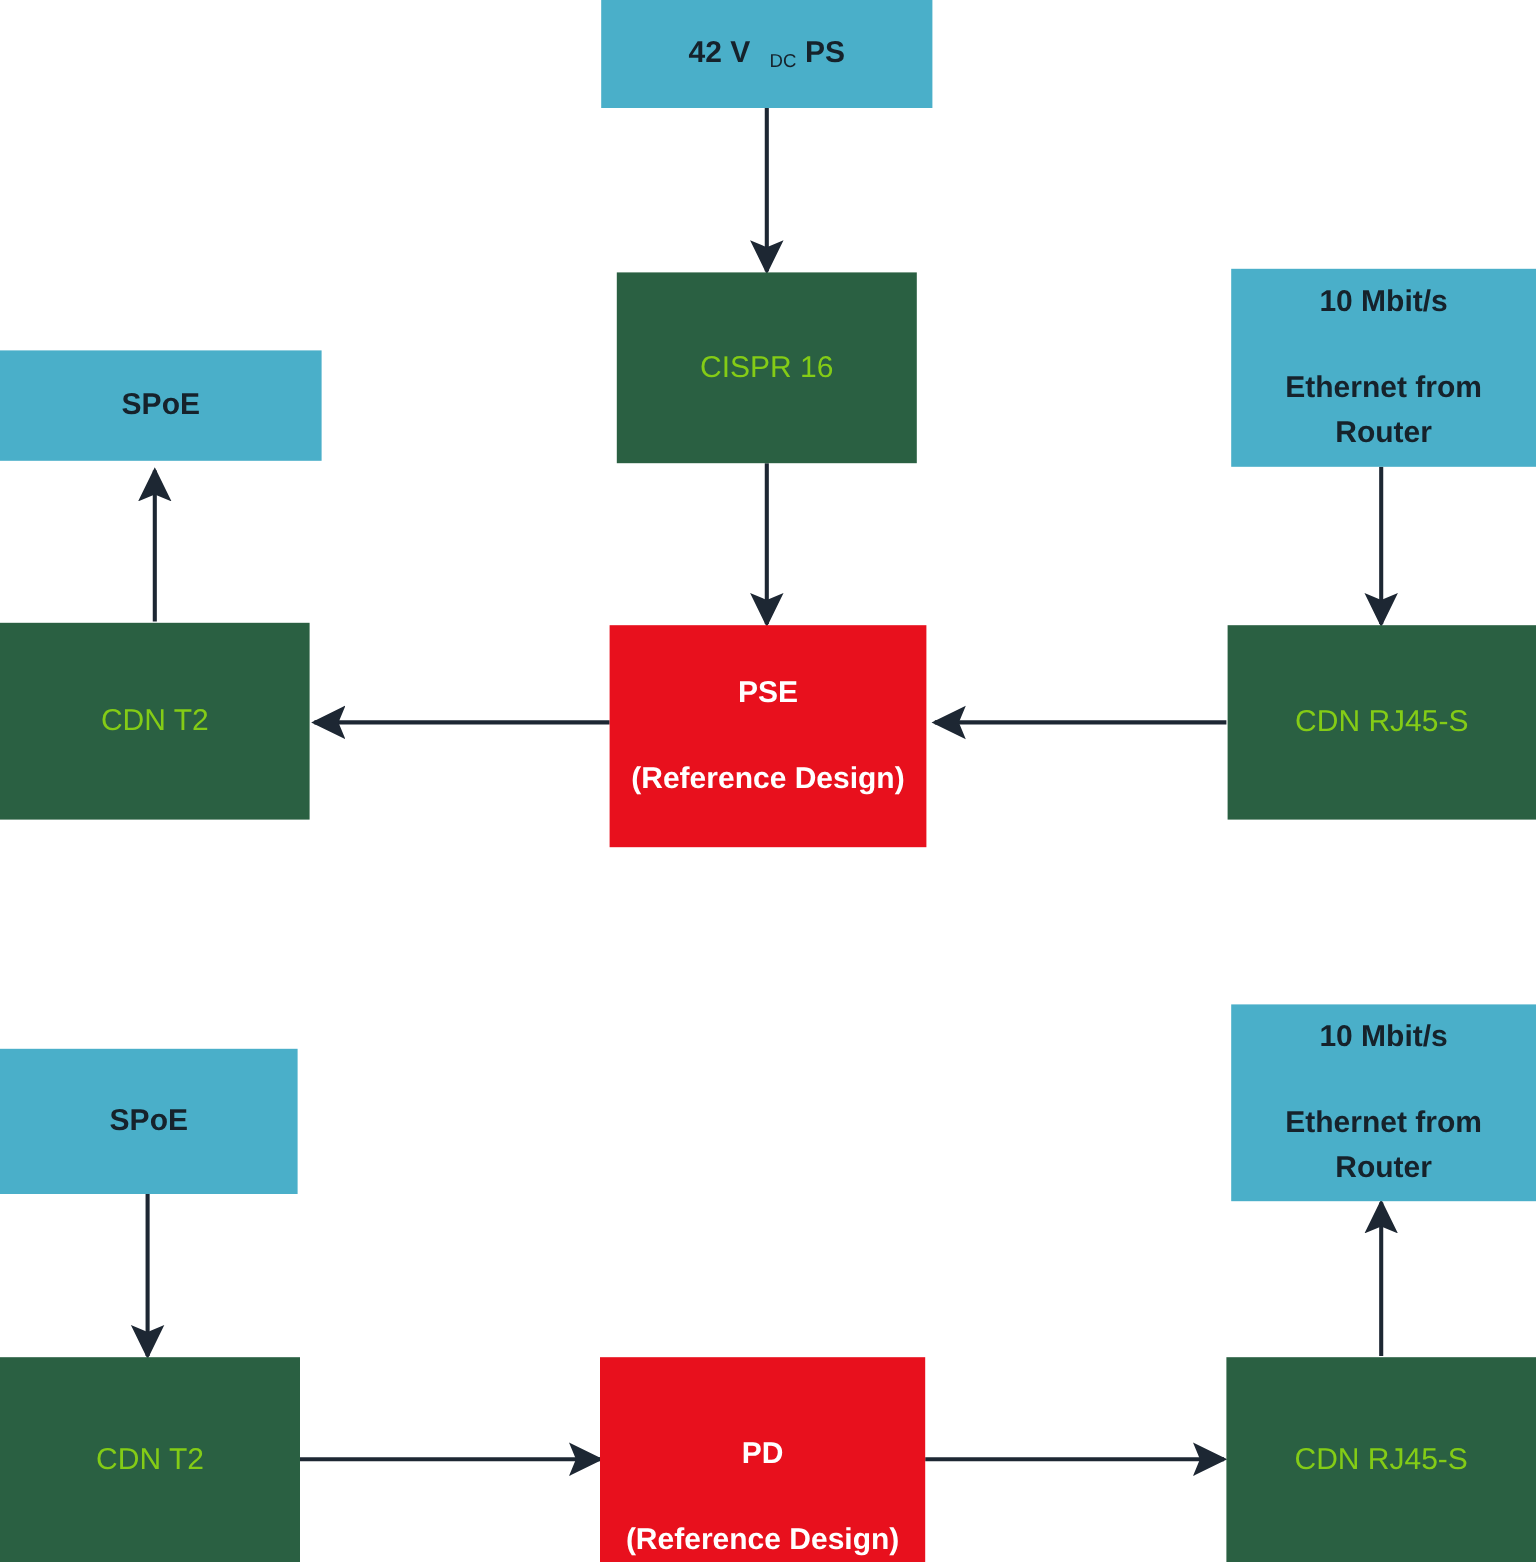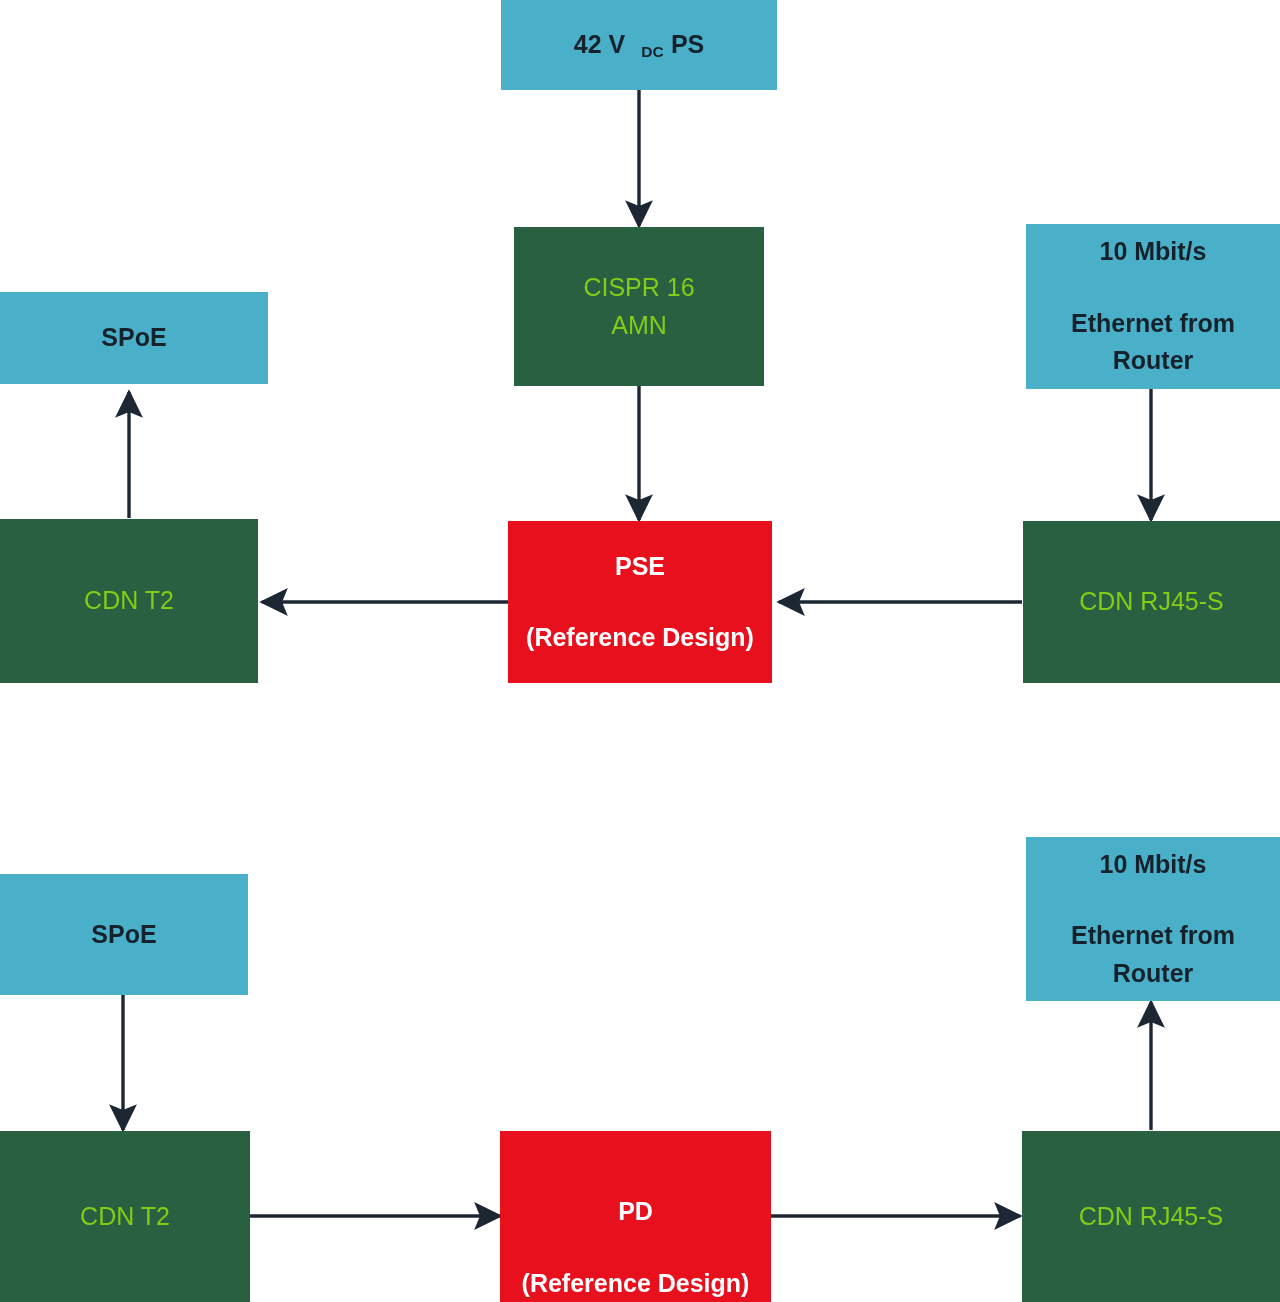--- a/index.html
+++ b/index.html
@@ -48,21 +48,21 @@
     color: #ffffff;
     font-weight: 700;
     font-size: 25px;
   }
   .gap {
     display: block;
     height: 34px;
   }
   sub {
     font-size: 0.62em;
-    font-weight: 700;
+    font-weight: 400;
     vertical-align: baseline;
     position: relative;
     top: 0.26em;
     letter-spacing: 0.2px;
     margin-left: 16px;
   }
   .conn {
     position: absolute;
     pointer-events: none;
   }
@@ -107,24 +107,23 @@
       </g>
     </svg>
   </div>
 
   <div class="node node-blue" style="left:501px; top:0px; width:276px; height:90px;">
     <span class="line"><span>42 V</span><sub>DC</sub><span> PS</span></span>
   </div>
 
   <div class="node node-green" style="left:514px; top:227px; width:250px; height:159px;">
     <span class="line">CISPR 16</span>
-    <span class="line">AMN</span>
   </div>
 
-  <div class="node node-red" style="left:508px; top:521px; width:264px; height:162px;">
+  <div class="node node-red" style="left:508px; top:521px; width:264px; height:185px;">
     <span class="line">PSE</span>
     <span class="gap"></span>
     <span class="line">(Reference Design)</span>
   </div>
 
   <div class="node node-blue" style="left:0px; top:292px; width:268px; height:92px;">
     <span class="line">SPoE</span>
   </div>
 
   <div class="node node-green" style="left:0px; top:519px; width:258px; height:164px;">

